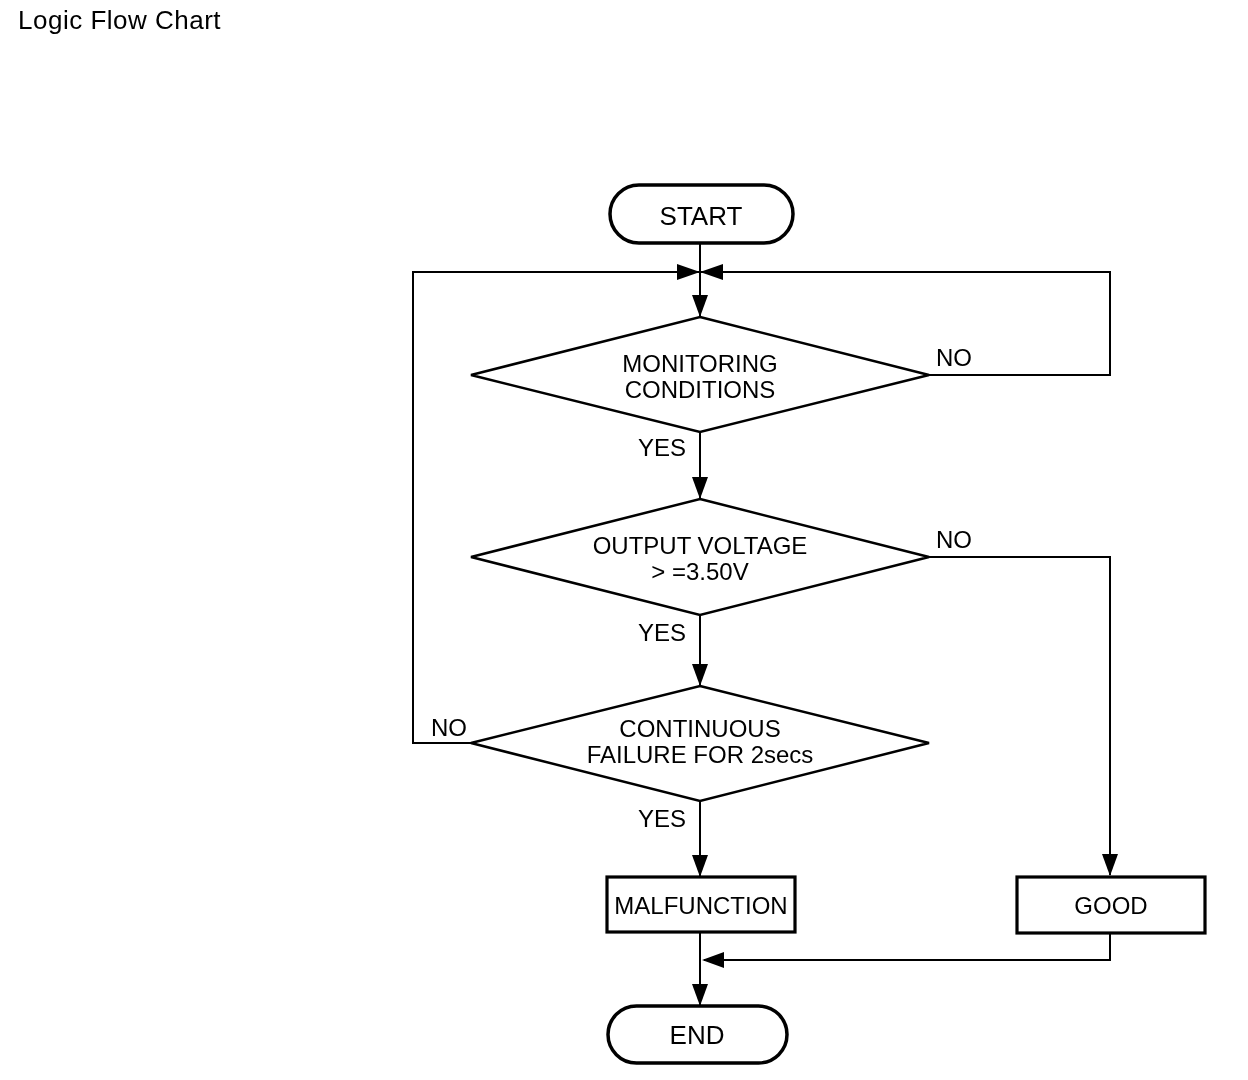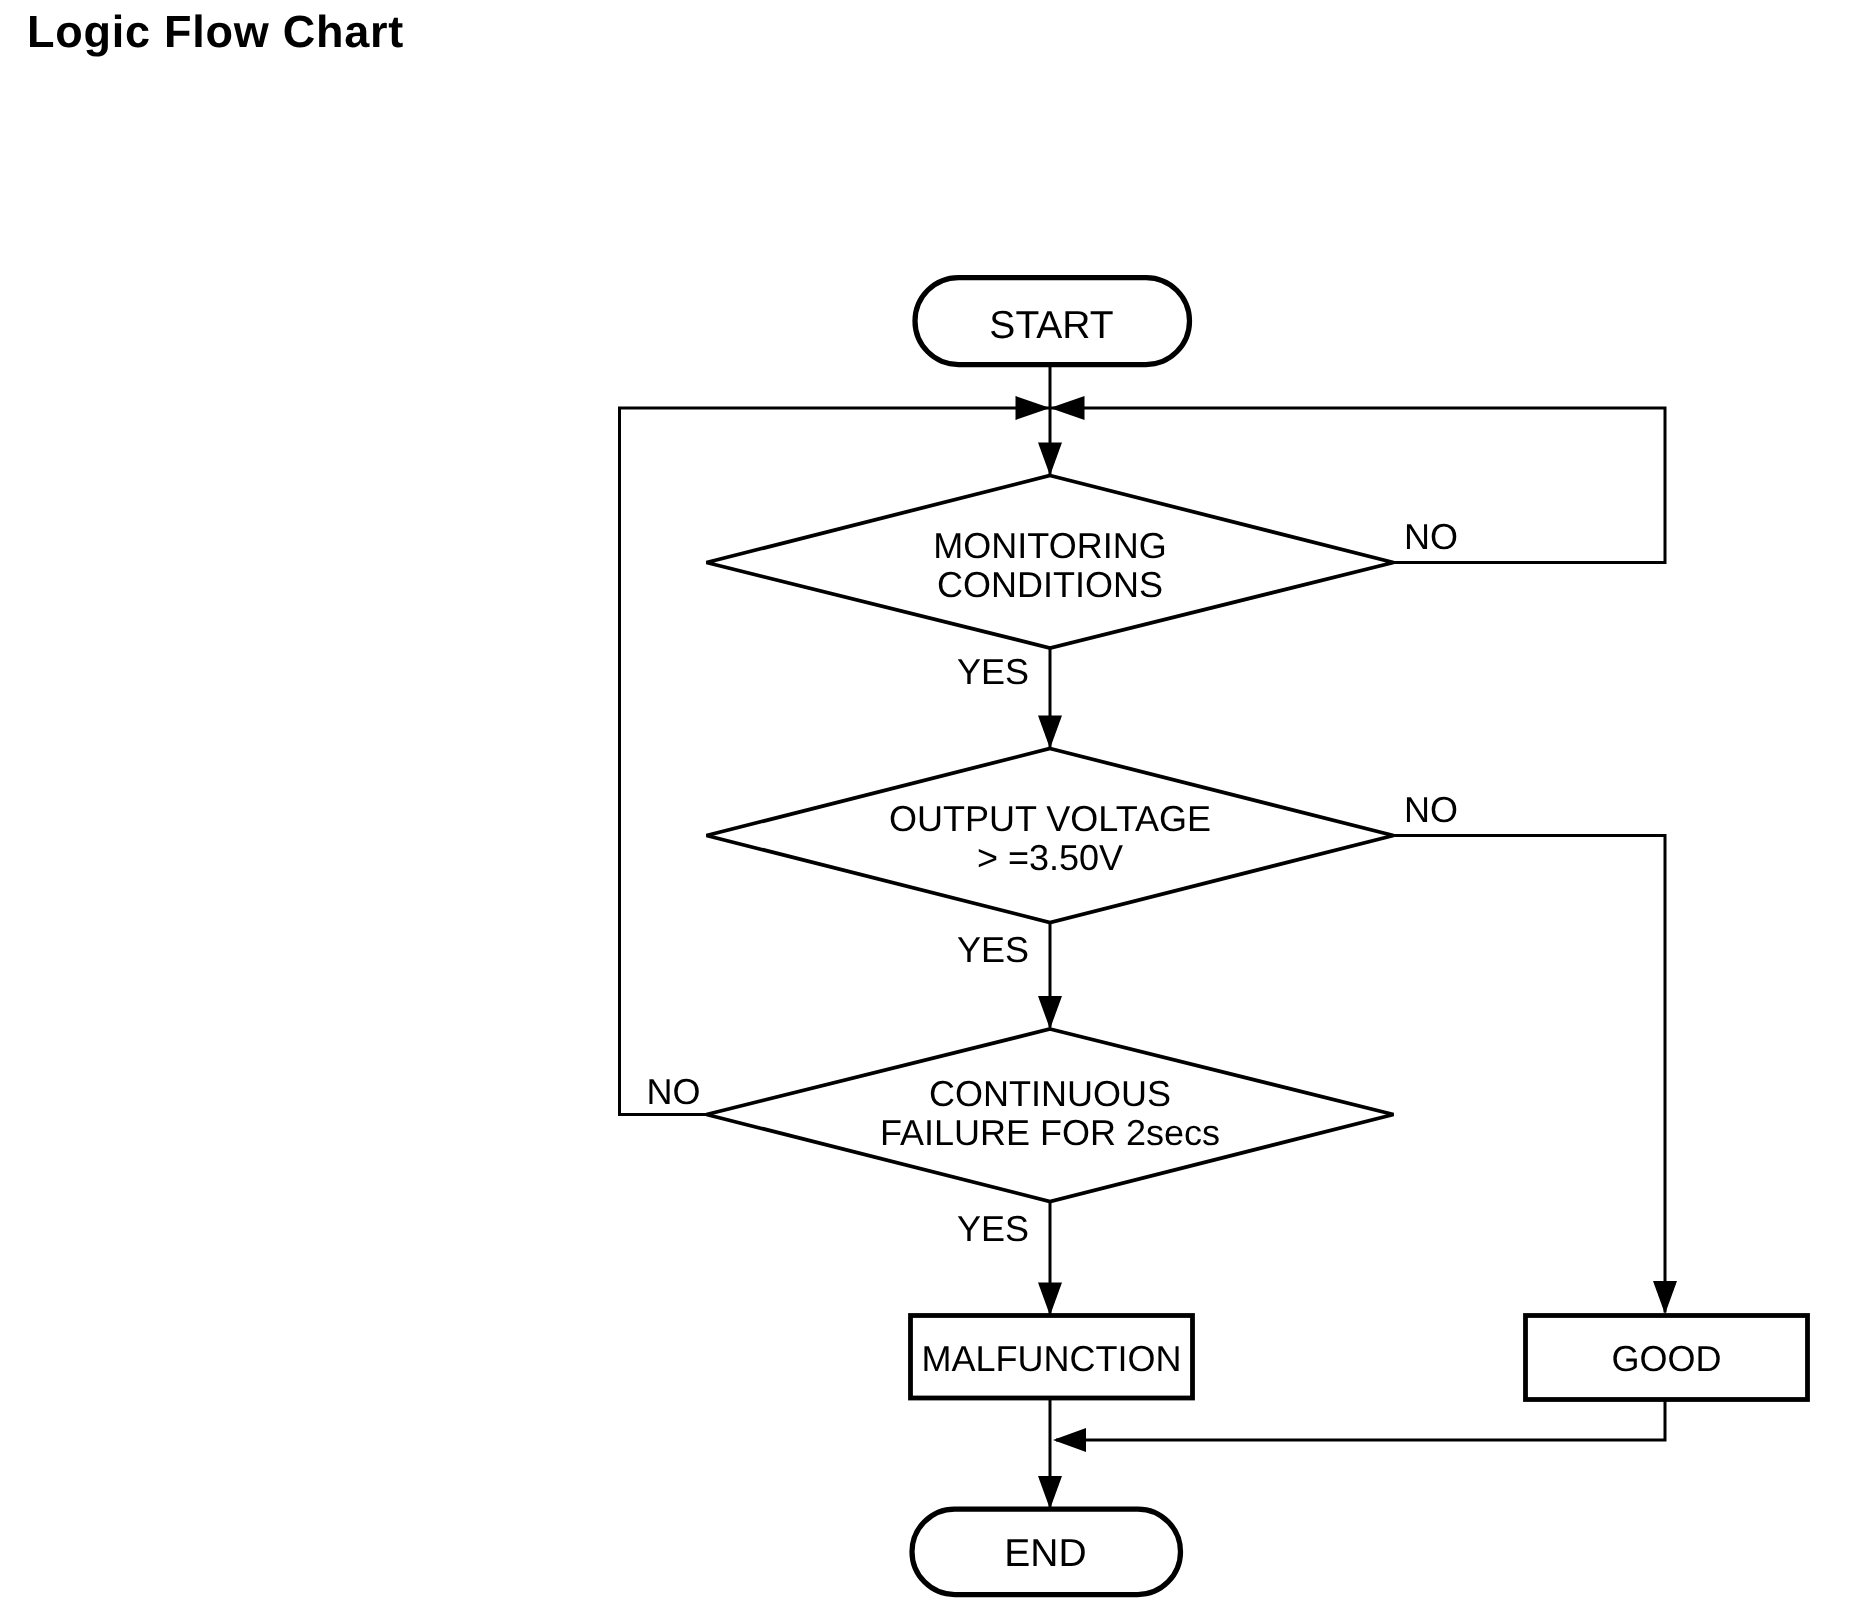--- a/index.html
+++ b/index.html
@@ -12,22 +12,22 @@
     width: 1248px;
     height: 1080px;
     background: #ffffff;
     overflow: hidden;
     font-family: "Liberation Sans", "DejaVu Sans", sans-serif;
   }
   .page-title {
     position: absolute;
     left: 18px;
     top: 5px;
-    font-size: 30px;
-    font-weight: bold;
+    font-size: 26px;
+    font-weight: normal;
     color: #000000;
     letter-spacing: 0.5px;
     white-space: nowrap;
   }
   svg.flow {
     position: absolute;
     left: 0;
     top: 0;
   }
   svg.flow .connector {

